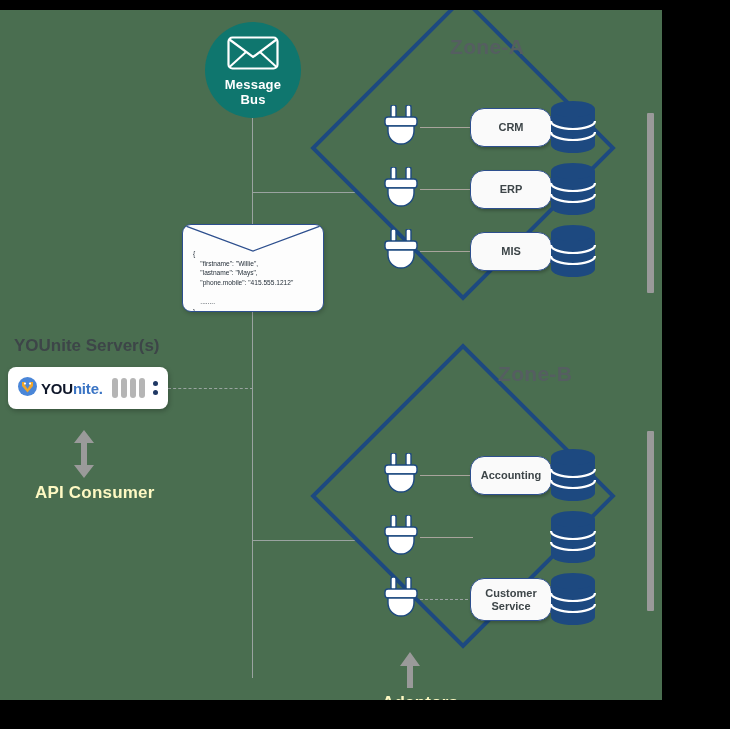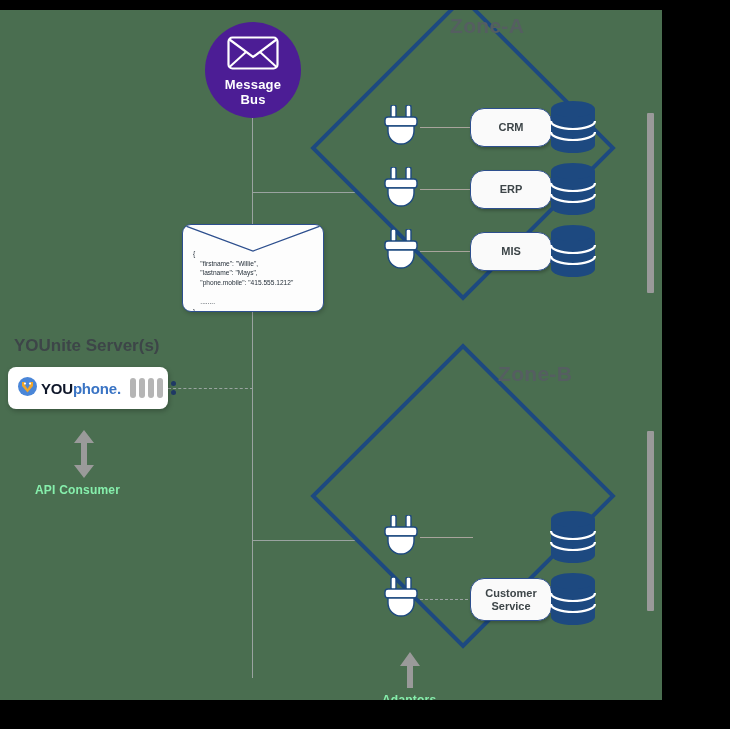--- a/index.html
+++ b/index.html
@@ -22,21 +22,21 @@
     background: #4a6e50;
     overflow: hidden;
   }
   .abs { position: absolute; }
 
   
   #message-bus {
     left: 205px; top: 12px;
     width: 96px; height: 96px;
     border-radius: 50%;
-    background: #4c1d95;
+    background: #0f766e;
     display: flex;
     flex-direction: column;
     align-items: center;
     justify-content: center;
   }
   #message-bus .env-wrap { margin-top: 2px; margin-bottom: 3px; }
   #message-bus .mb-label {
     color: #ffffff;
     font-size: 13px;
     font-weight: bold;
@@ -80,21 +80,21 @@
     background: transparent;
   }
   #zone-a-diamond { left: 355px; top: 30px; width: 208px; height: 208px; }
   #zone-b-diamond { left: 355px; top: 378px; width: 208px; height: 208px; }
   .zone-label {
     color: #555e61;
     font-size: 21px;
     font-weight: bold;
     letter-spacing: .3px;
   }
-  #zone-a-label { left: 450px; top: 4px; }
+  #zone-a-label { left: 450px; top: 25px; }
   #zone-b-label { left: 450px; top: 352px; margin-left: 48px; }
 
   
   .sys-row { height: 56px; }
   .plug { width: 38px; height: 46px; }
   .sys-box {
     background: #fafafa;
     border: 1.5px solid #2d4f8e;
     border-radius: 14px;
     box-shadow: 1px 2px 3px rgba(0,0,0,0.22);
@@ -151,22 +151,22 @@
   .srv-dots i {
     display: block;
     width: 5px; height: 5px;
     border-radius: 50%;
     background: #1f3864;
     margin: 4px 0;
   }
 
   
   .caption-blue {
-    color: #86efac;
-    font-size: 12px;
+    color: #fef9c3;
+    font-size: 17px;
     font-weight: bold;
     letter-spacing: .2px;
   }
   #api-consumer-label { left: 35px; top: 473px; }
   #adaptors-label { left: 382px; top: 683px; }
 
   
   .src-bar { background: #9a9a9a; width: 7px; border-radius: 1px; }
   #src-bar-a { left: 647px; top: 103px; height: 180px; }
   #src-bar-b { left: 647px; top: 421px; height: 180px; }
@@ -277,20 +277,42 @@
         <ellipse cx="23" cy="8" rx="22" ry="8" fill="#1d4980"></ellipse>
         <path d="M1 20 A22 8 0 0 0 45 20" fill="none" stroke="#ffffff" stroke-width="2.2"></path>
         <path d="M1 31 A22 8 0 0 0 45 31" fill="none" stroke="#ffffff" stroke-width="2.2"></path>
       </svg>
     </span>
   </div>
 
   <div class="abs zone-diamond" id="zone-b-diamond"></div>
   <div class="abs zone-label" id="zone-b-label">Zone-B</div>
 
+  <div class="abs sys-row" style="left:382px; top:438px; width:230px;">
+    <span class="abs plug" style="left:0px; top:5px;">
+      <svg width="38" height="46" viewBox="0 0 38 46">
+        <rect x="9" y="0" width="5" height="13" rx="2" fill="#ffffff" stroke="#1d4980" stroke-width="1.4"></rect>
+        <rect x="24" y="0" width="5" height="13" rx="2" fill="#ffffff" stroke="#1d4980" stroke-width="1.4"></rect>
+        <rect x="3" y="12" width="32" height="9" rx="3" fill="#ffffff" stroke="#1d4980" stroke-width="1.4"></rect>
+        <path d="M6 21 L6 26 A13 13 0 0 0 32 26 L32 21 Z" fill="#ffffff" stroke="#1d4980" stroke-width="1.4"></path>
+      </svg>
+    </span>
+    <div class="abs connector-solid" style="left:38px; top:27px; width:53px;"></div>
+    <div class="abs sys-box" style="left:88px; top:8px; width:80px; height:37px;">
+      <span>Accounting</span>
+    </div>
+    <span class="abs db" style="left:168px; top:1px;">
+      <svg width="46" height="52" viewBox="0 0 46 52">
+        <path d="M1 8 L1 44 A22 8 0 0 0 45 44 L45 8 Z" fill="#1d4980"></path>
+        <ellipse cx="23" cy="8" rx="22" ry="8" fill="#1d4980"></ellipse>
+        <path d="M1 20 A22 8 0 0 0 45 20" fill="none" stroke="#ffffff" stroke-width="2.2"></path>
+        <path d="M1 31 A22 8 0 0 0 45 31" fill="none" stroke="#ffffff" stroke-width="2.2"></path>
+      </svg>
+    </span>
+  </div>
 
   <div class="abs sys-row" style="left:382px; top:500px; width:230px;">
     <span class="abs plug" style="left:0px; top:5px;">
       <svg width="38" height="46" viewBox="0 0 38 46">
         <rect x="9" y="0" width="5" height="13" rx="2" fill="#ffffff" stroke="#1d4980" stroke-width="1.4"></rect>
         <rect x="24" y="0" width="5" height="13" rx="2" fill="#ffffff" stroke="#1d4980" stroke-width="1.4"></rect>
         <rect x="3" y="12" width="32" height="9" rx="3" fill="#ffffff" stroke="#1d4980" stroke-width="1.4"></rect>
         <path d="M6 21 L6 26 A13 13 0 0 0 32 26 L32 21 Z" fill="#ffffff" stroke="#1d4980" stroke-width="1.4"></path>
       </svg>
     </span>
@@ -333,21 +355,21 @@
   <div class="abs" id="younite-box">
     <span style="margin-left:10px; display:block;">
       <svg width="19" height="19" viewBox="0 0 19 19">
         <circle cx="9.5" cy="9.5" r="9.5" fill="#4a86d8"></circle>
         <path d="M4 5 L7 5 L7 8 L9.5 12 L12 8 L12 5 L15 5 L15 9 L9.5 15.5 L4 9 Z" fill="#f0a62a"></path>
         <circle cx="7" cy="6.6" r="1.1" fill="#ffffff"></circle>
         <circle cx="12" cy="6.6" r="1.1" fill="#ffffff"></circle>
       </svg>
     </span>
     <span id="younite-logo-text">
-      <span class="you">YOU</span><span class="nite">phone.</span>
+      <span class="you">YOU</span><span class="nite">nite.</span>
     </span>
     <span class="srv-bars">
       <i></i>
         <i></i>
         <i></i>
         <i></i>
     </span>
     <span class="srv-dots">
       <i></i>
         <i></i>

